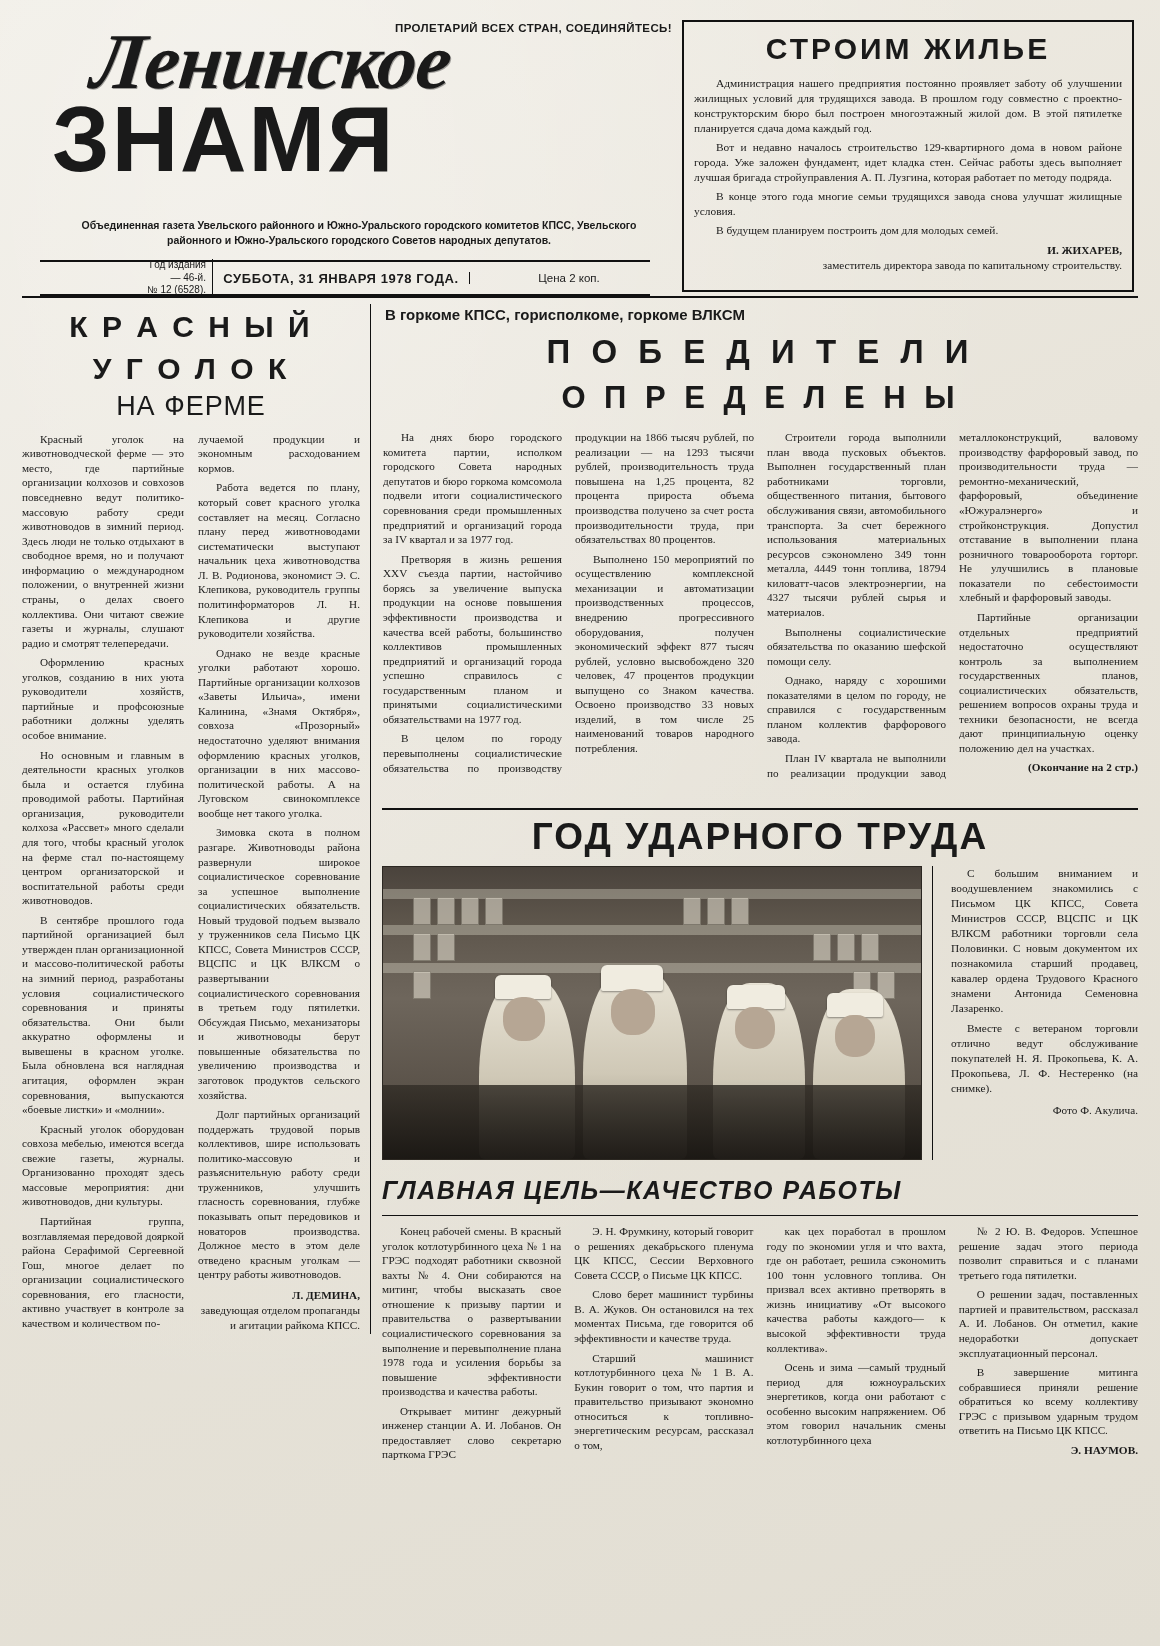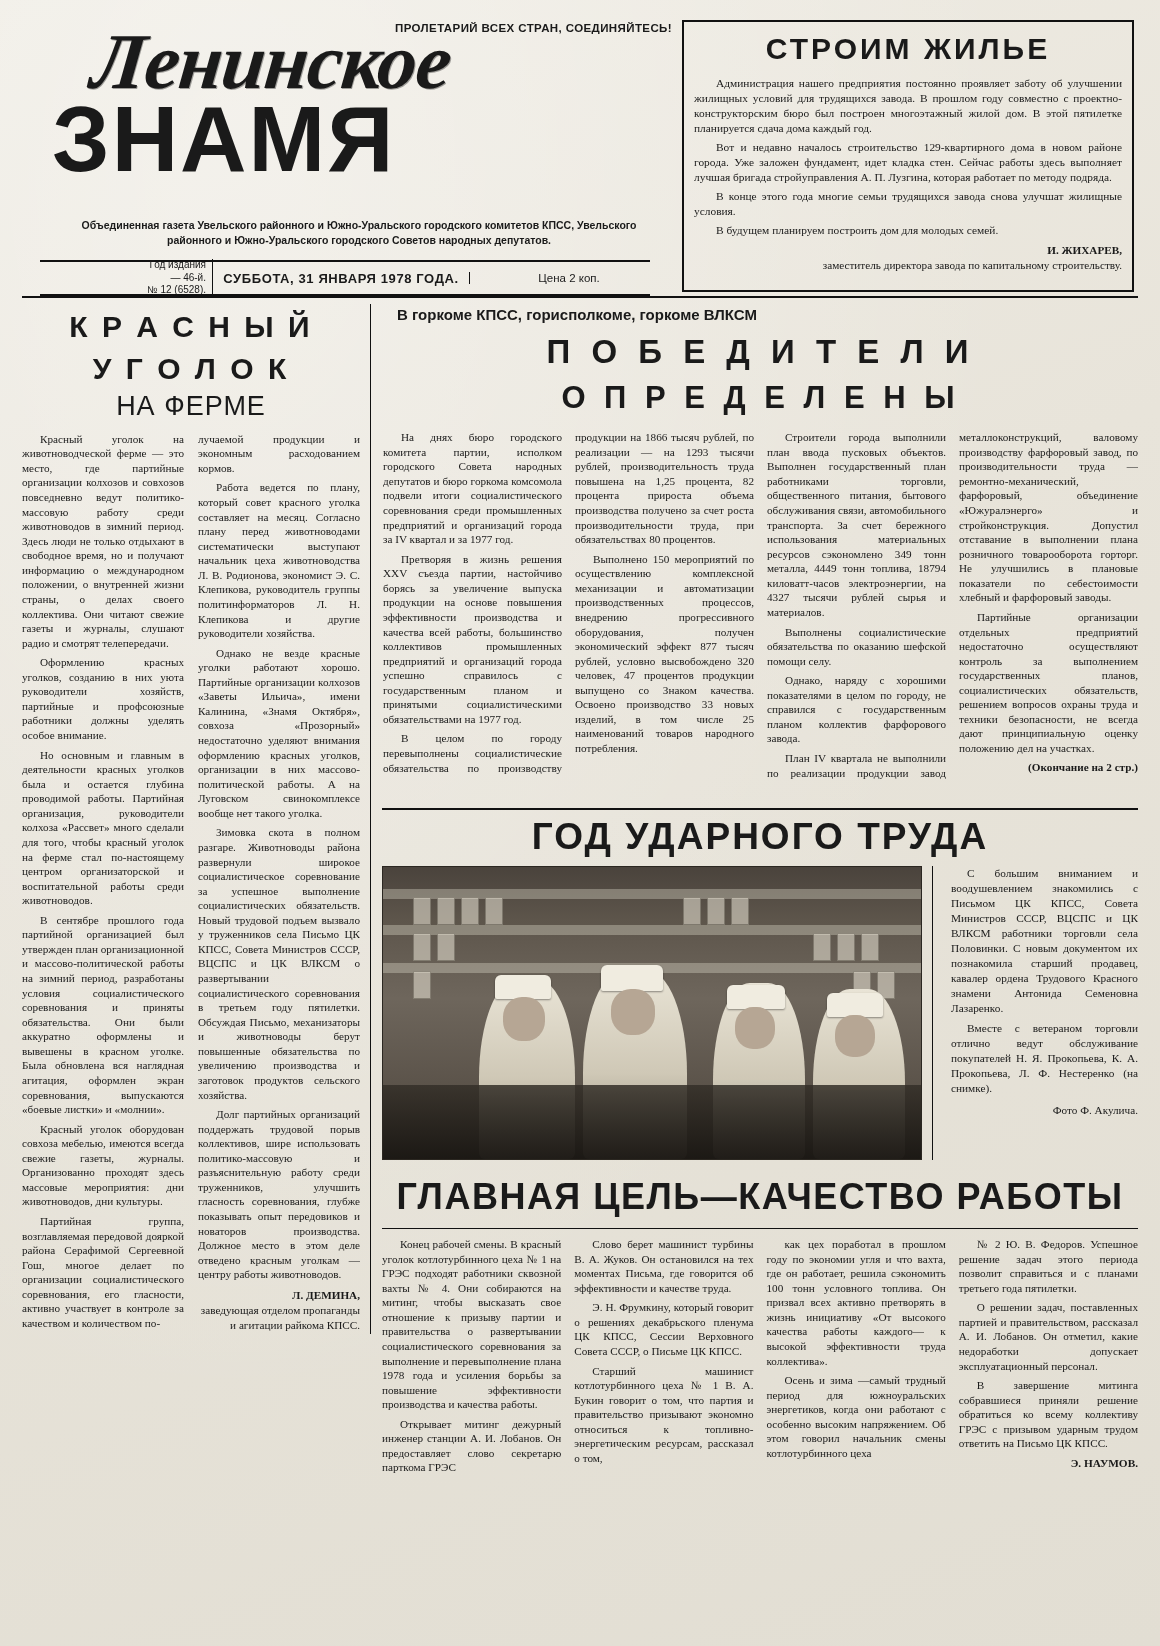--- a/index.html
+++ b/index.html
@@ -115,21 +115,21 @@
     font-size:11.2px; line-height:1.3;
     text-align:justify; text-indent:18px;
     hyphens:auto;
   }
   p.body.noind { text-indent:0; }
   .byline { font-size:11.2px; text-align:right; line-height:1.35; margin-top:6px; }
   .byline b { font-weight:bold; }
 
   .kicker {
     font-family:"Liberation Sans", sans-serif;
-    font-weight:bold; font-size:15px; margin:2px 0 8px 14px;
+    font-weight:bold; font-size:15px; margin:2px 0 8px 2px;
   }
   .title-win {
     font-family:"Liberation Sans", sans-serif;
     font-weight:bold; text-align:center;
     font-size:33px; letter-spacing:6px; line-height:1.3;
     margin:4px 0 2px 0;
   }
   .title-win.l2 { font-size:31px; letter-spacing:5px; margin-bottom:12px; }
 
   .fourcol { column-count:4; column-gap:13px; }
@@ -184,22 +184,22 @@
   }
   .photo-side {
     flex:1; padding-left:18px;
     border-left:1.5px solid #111; margin-left:10px;
   }
   .photo-side p { font-size:11.3px; line-height:1.33; margin:0 0 5px 0; text-align:justify; text-indent:16px; }
   .photo-credit { font-size:11.2px; text-align:right; margin-top:8px; }
 
   .band-title2 {
     font-family:"Liberation Sans", sans-serif;
-    font-weight:bold; font-size:36px; letter-spacing:1.5px;
-    text-align:center; margin:16px 0 10px 0;
+    font-weight:bold; font-size:25px; letter-spacing:1.5px;
+    margin:16px 0 10px 0;font-style:italic;
   }
   .sign2 { font-size:11.3px; text-align:right; font-weight:bold; margin-top:6px; }
   .hr-thin { border-top:1.5px solid #111; margin:8px 0; }
   .hr-thick { border-top:2.5px solid #111; margin:10px 0 6px 0; }
 </style>
 </head>
 <body>
 
 <div class="page">
 <div class="inner">
@@ -338,22 +338,22 @@
         <div class="photo-credit">Фото Ф. Акулича.</div>
       </div>
     </div>
 
     <div class="band-title2">ГЛАВНАЯ ЦЕЛЬ—КАЧЕСТВО РАБОТЫ</div>
     <div class="hr-thin"></div>
 
     <div class="fourcol">
       <p class="body">Конец рабочей смены. В красный уголок котлотурбинного цеха № 1 на ГРЭС подходят работники сквозной вахты № 4. Они собираются на митинг, чтобы высказать свое отношение к призыву партии и правительства о развертывании социалистического соревнования за выполнение и перевыполнение плана 1978 года и усиления борьбы за повышение эффективности производства и качества работы.</p>
       <p class="body">Открывает митинг дежурный инженер станции А. И. Лобанов. Он предоставляет слово секретарю парткома ГРЭС</p>
+      <p class="body">Э. Н. Фрумкину, который говорит о решениях декабрьского пленума ЦК КПСС, Сессии Верховного Совета СССР, о Письме ЦК КПСС.</p>
       <p class="body">Слово берет машинист турбины В. А. Жуков. Он остановился на тех моментах Письма, где говорится об эффективности и качестве труда.</p>
-      <p class="body">Э. Н. Фрумкину, который говорит о решениях декабрьского пленума ЦК КПСС, Сессии Верховного Совета СССР, о Письме ЦК КПСС.</p>
       <p class="body">Старший машинист котлотурбинного цеха № 1 В. А. Букин говорит о том, что партия и правительство призывают экономно относиться к топливно-энергетическим ресурсам, рассказал о том,</p>
       <p class="body">как цех поработал в прошлом году по экономии угля и что вахта, где он работает, решила сэкономить 100 тонн условного топлива. Он призвал всех активно претворять в жизнь инициативу «От высокого качества работы каждого— к высокой эффективности труда коллектива».</p>
       <p class="body">Осень и зима —самый трудный период для южноуральских энергетиков, когда они работают с особенно высоким напряжением. Об этом говорил начальник смены котлотурбинного цеха</p>
       <p class="body">№ 2 Ю. В. Федоров. Успешное решение задач этого периода позволит справиться и с планами третьего года пятилетки.</p>
       <p class="body">О решении задач, поставленных партией и правительством, рассказал А. И. Лобанов. Он отметил, какие недоработки допускает эксплуатационный персонал.</p>
       <p class="body">В завершение митинга собравшиеся приняли решение обратиться ко всему коллективу ГРЭС с призывом ударным трудом ответить на Письмо ЦК КПСС.</p>
       <div class="sign2">Э. НАУМОВ.</div>
     </div>
   </div>
 

